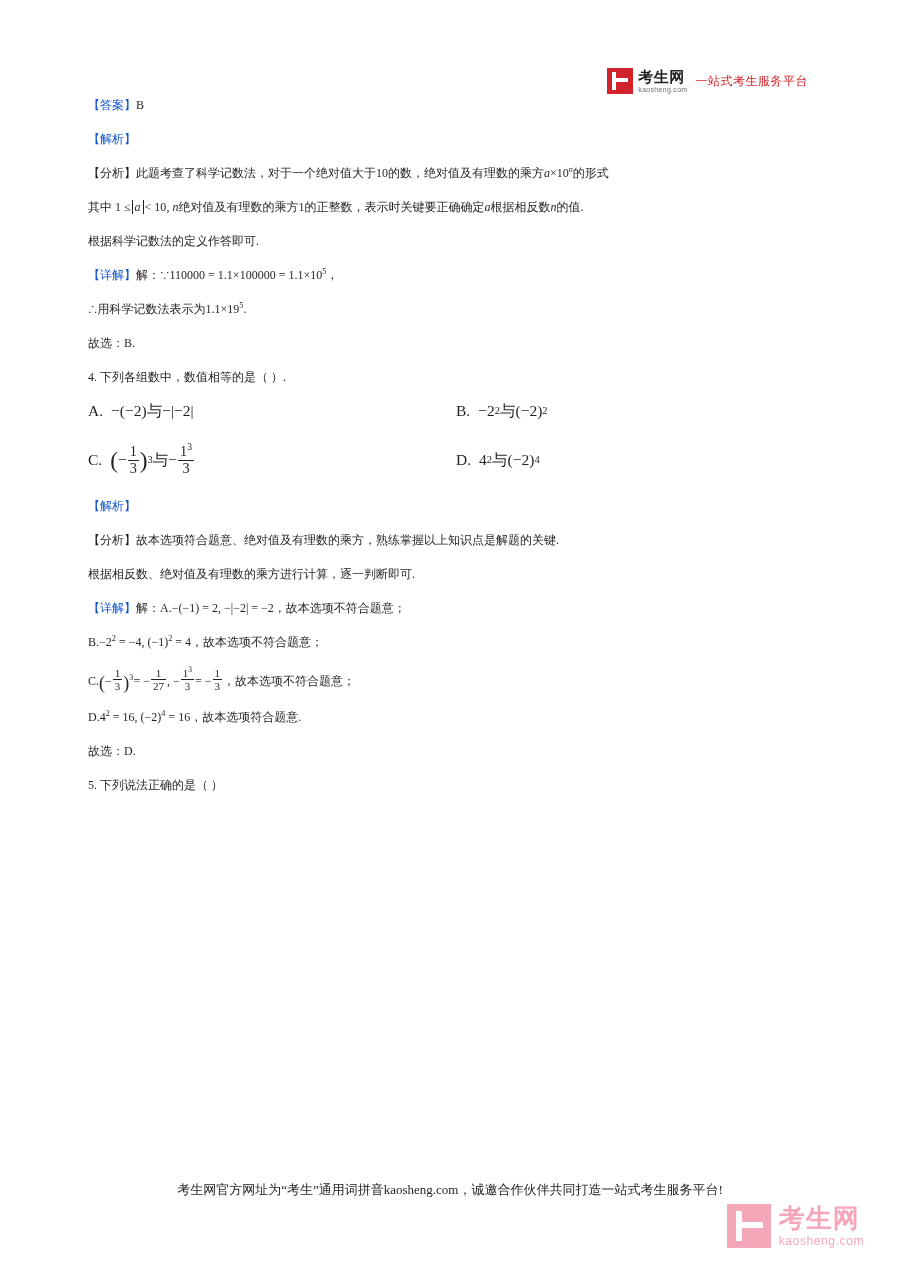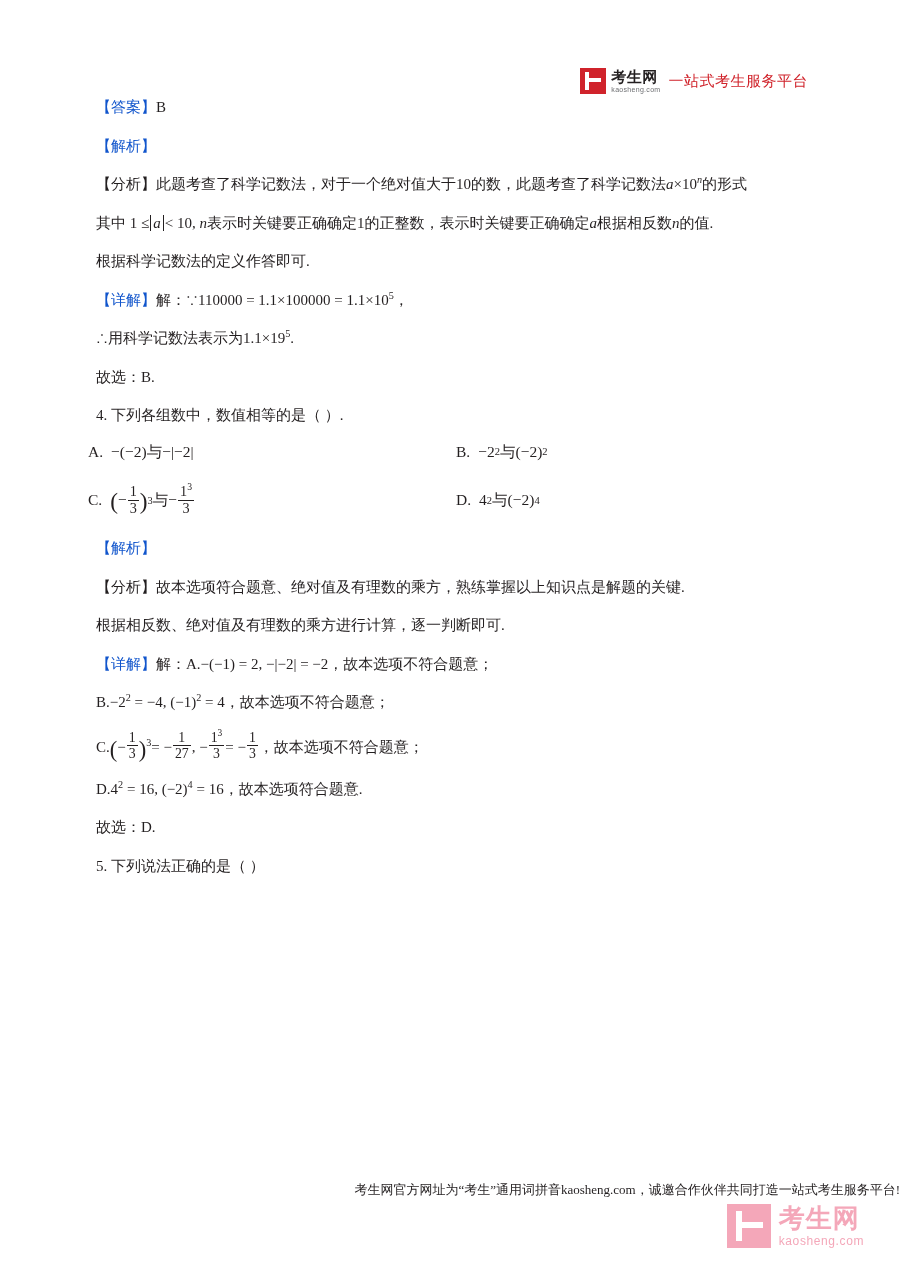--- a/index.html
+++ b/index.html
@@ -74,37 +74,37 @@
   }
   .logo-en {
     font-family: "Liberation Sans", sans-serif;
     font-size: 7px;
     color: #6d6e71;
     letter-spacing: 0.3px;
     margin-top: 2px;
   }
   .logo-slogan {
     font-family: "Liberation Sans", sans-serif;
-    font-size: 15px;
+    font-size: 12px;
     color: #d0232b;
     letter-spacing: 0.5px;
     align-self: center;
   }
 
   
   .content {
     position: absolute;
     left: 88px;
     top: 96px;
     width: 730px;
   }
   .line {
-    font-size: 15px;
+    font-size: 12px;
     line-height: 1.5;
-    margin: 0 0 16px 8px;
+    margin: 0 0 16px 0;
     color: #231f20;
     position: relative;
   }
   .tight { margin-bottom: 13px; }
   .label-blue {
     color: #1155cc;
   }
 
   
   .m { font-family: "Liberation Serif", serif; font-style: italic; }
@@ -150,21 +150,21 @@
   }
   .opt-a { width: 368px; }
   .opt-letter { margin-right: 8px; }
 
   
   .footer-note {
     position: absolute;
     left: 0;
     right: 0;
     top: 1181px;
-    text-align: right;
+    text-align: center;
     font-size: 13px;
     color: #231f20;
   }
   .watermark {
     position: absolute;
     right: 36px;
     bottom: 18px;
     display: flex;
     align-items: center;
     opacity: 1;
@@ -233,27 +233,27 @@
 
     <p class="line">
       <span class="label-blue">【答案】</span><span>B</span>
     </p>
 
     <p class="line">
       <span class="label-blue">【解析】</span>
     </p>
 
     <p class="line">
-      <span>【分析】</span><span>此题考查了科学记数法，对于一个绝对值大于</span><span class="up">10</span><span>的数，此题考查了科学记数法</span><span class="m">a</span><span>×10</span><sup class="exp m">n</sup><span>的形式</span>
+      <span>【分析】</span><span>此题考查了科学记数法，对于一个绝对值大于</span><span class="up">10</span><span>的数，绝对值及有理数的乘方</span><span class="m">a</span><span>×10</span><sup class="exp m">n</sup><span>的形式</span>
     </p>
 
     <p class="line">
       <span>其中</span>
       <span>1 ≤</span><span class="absbar m">a</span><span>&lt; 10</span><span>,</span>
-      <span class="m">n</span><span>表示时关键要正确确定</span><span>1</span><span>的正整数，表示时关键要正确确定</span><span class="m">a</span><span>根据相反数</span><span class="m">n</span><span>的值.</span>
+      <span class="m">n</span><span>绝对值及有理数的乘方</span><span>1</span><span>的正整数，表示时关键要正确确定</span><span class="m">a</span><span>根据相反数</span><span class="m">n</span><span>的值.</span>
     </p>
 
     <p class="line">根据科学记数法的定义作答即可.</p>
 
     <p class="line">
       <span class="label-blue">【详解】</span><span>解：</span><span>∵</span><span>110000 = 1.1×100000 = 1.1×10</span><sup class="exp">5</sup><span>，</span>
     </p>
 
     <p class="line">
       <span>∴</span><span>用科学记数法表示为</span><span>1.1×19</span><sup class="exp">5</sup><span>.</span>

